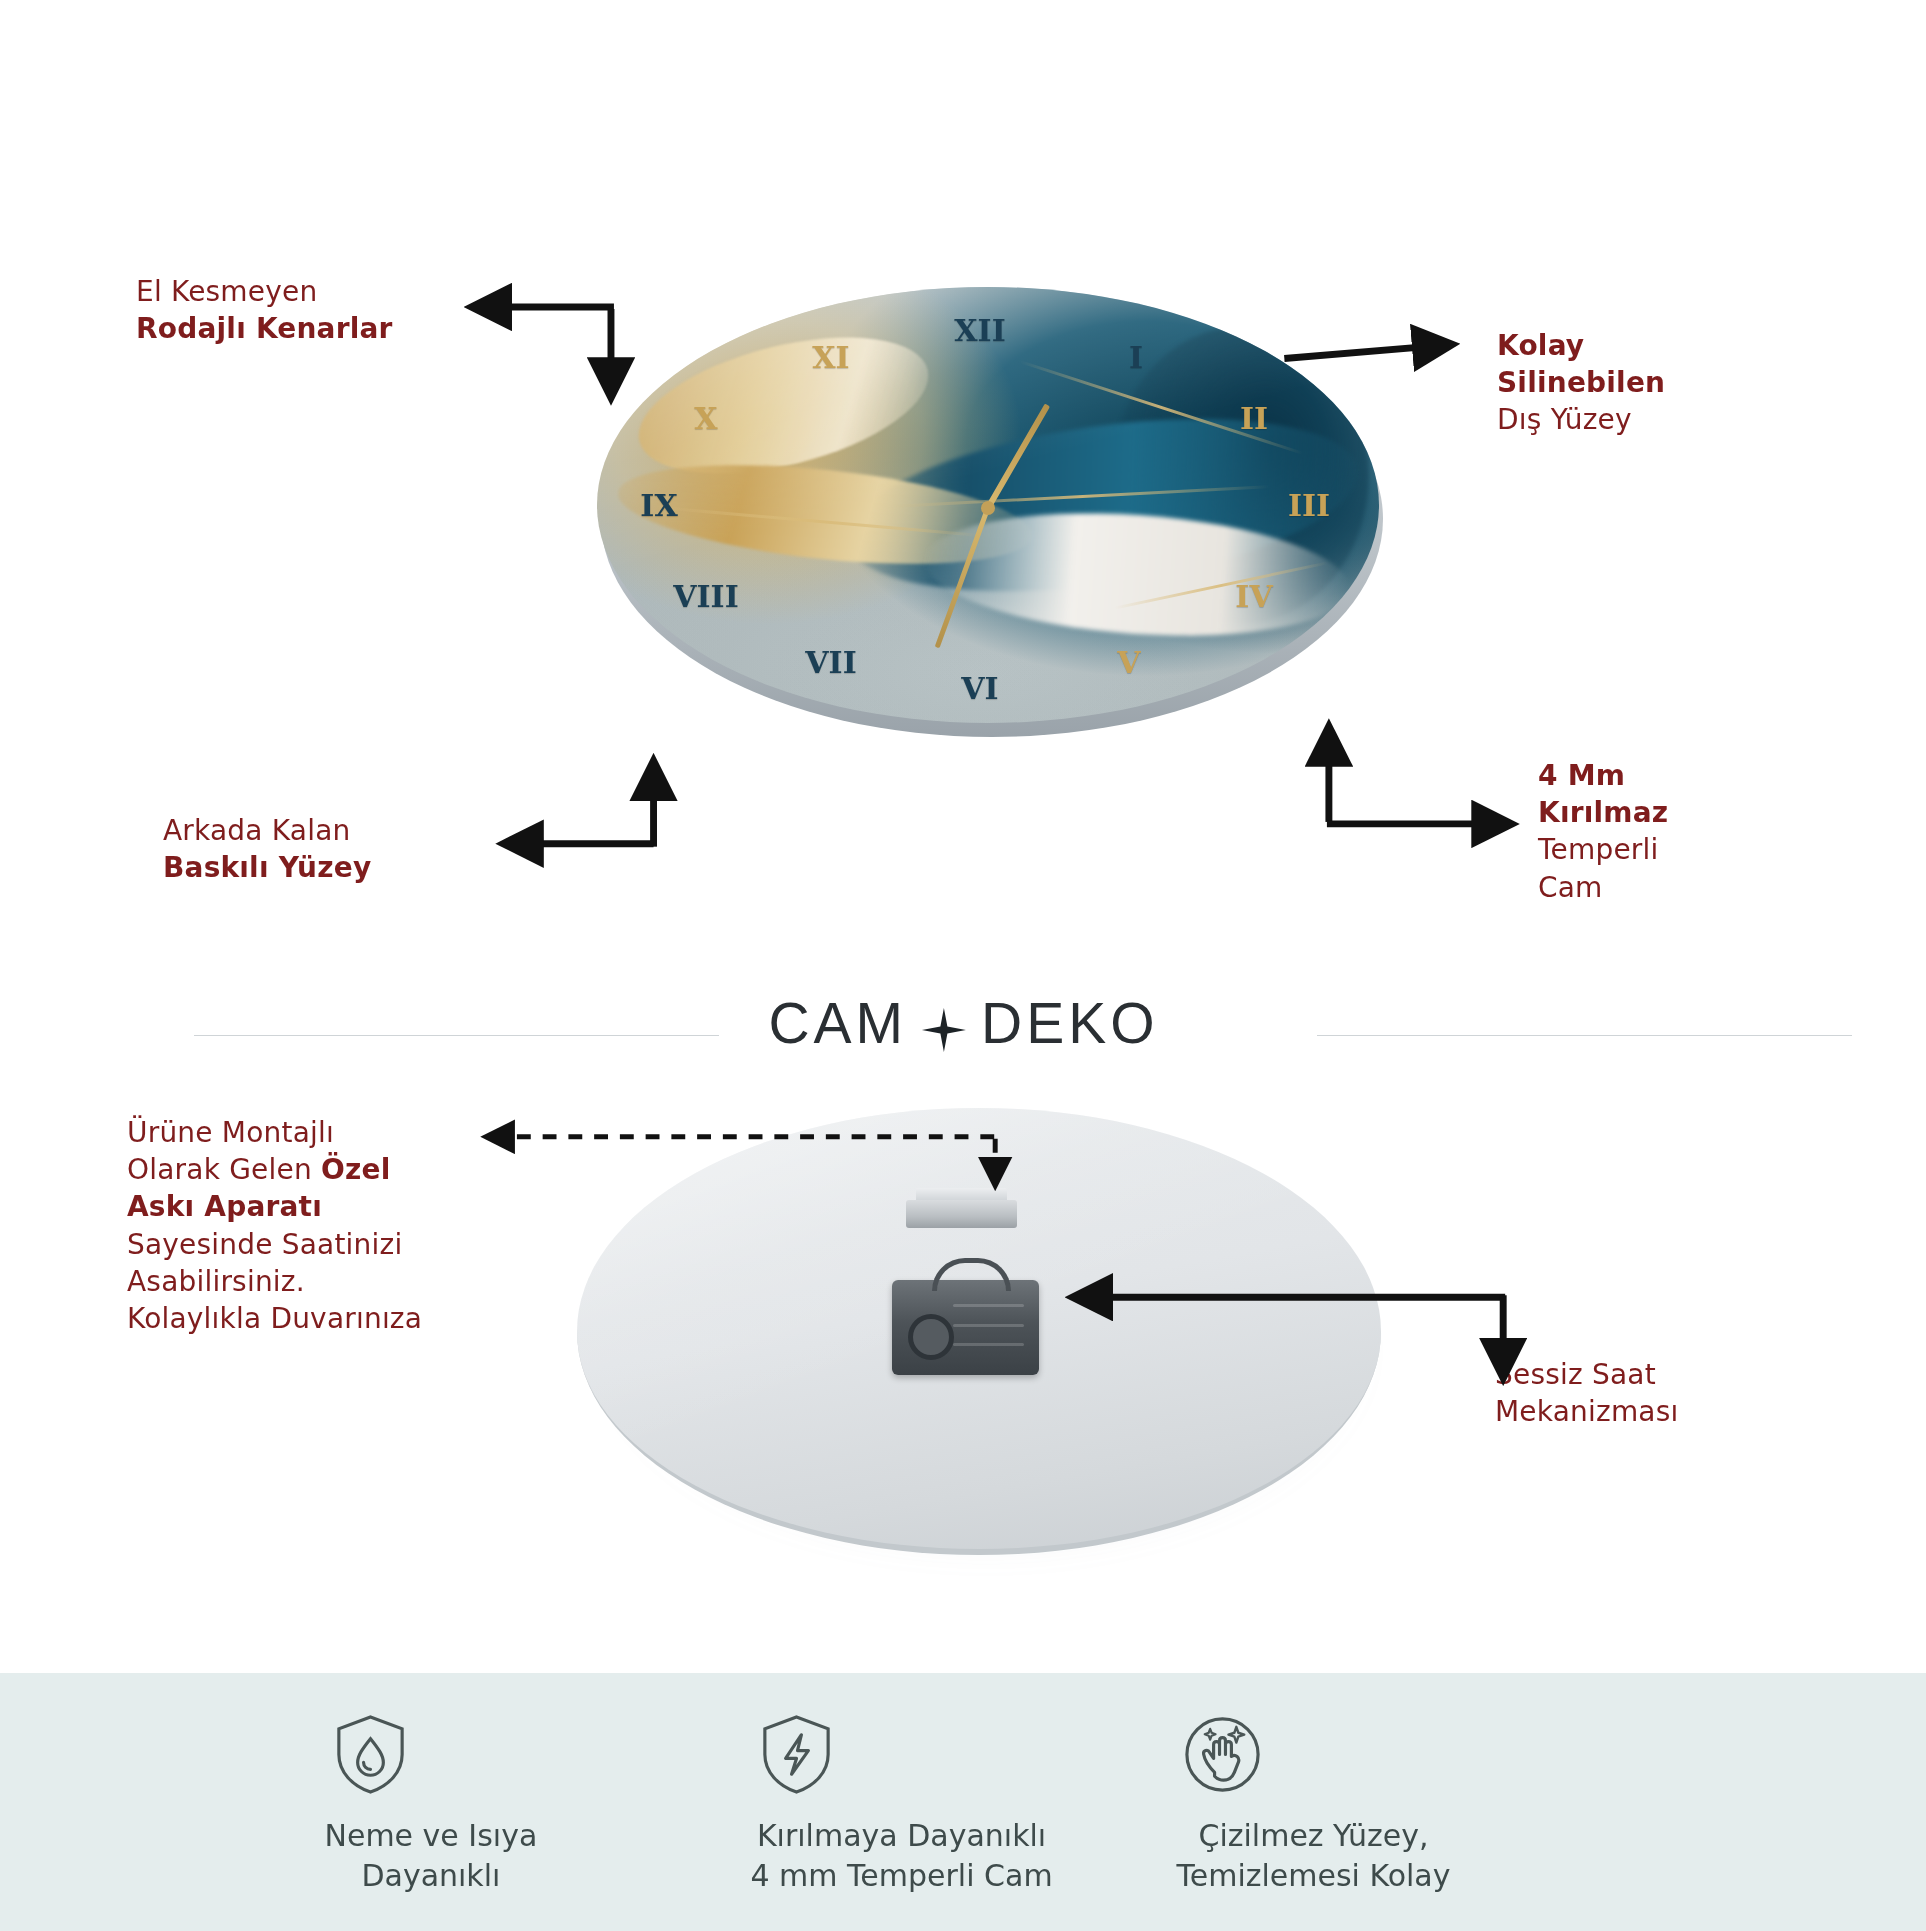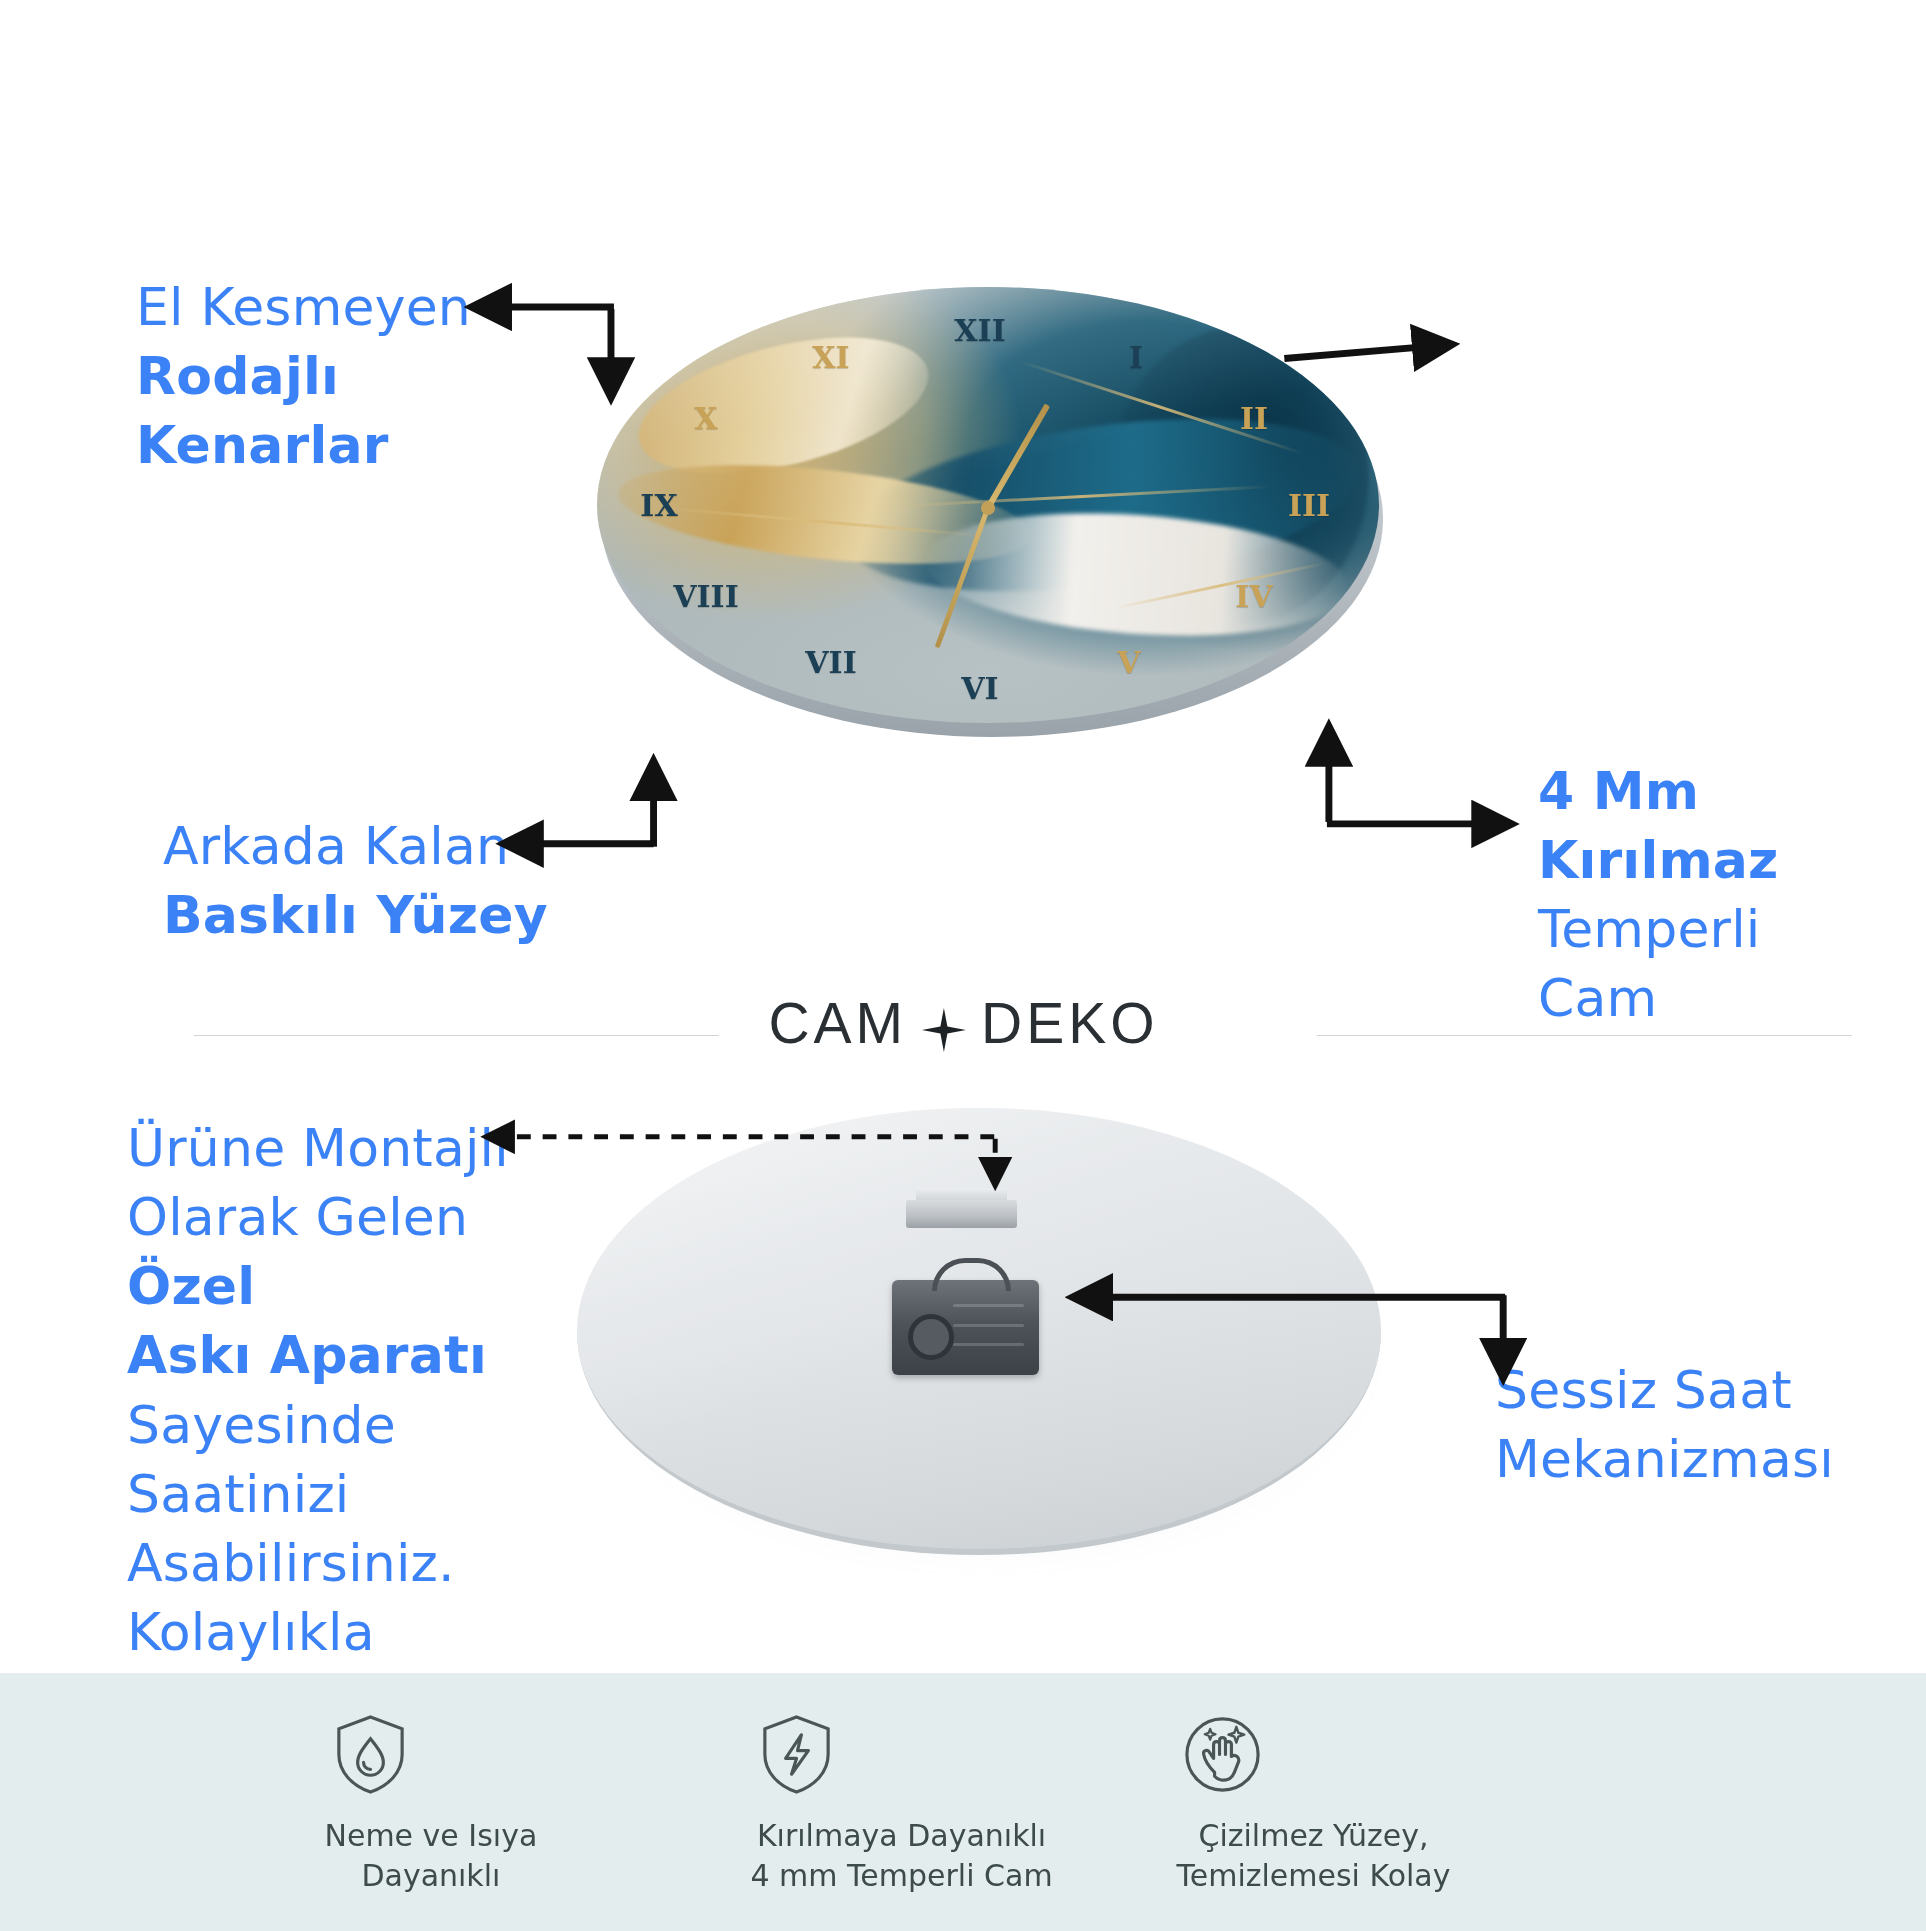--- a/index.html
+++ b/index.html
@@ -18,22 +18,22 @@
     position: absolute;
     left: 0; top: 0;
     width: 1927px;
     height: 1932px;
     background: #ffffff;
   }
 
   
   .callout {
     position: absolute;
-    color: #3b82f6;
-    font-size: 52px;
+    color: #7f1d1d;
+    font-size: 28px;
     line-height: 1.33;
     letter-spacing: 0.2px;
   }
   .callout .b { font-weight: 700; }
   .callout .n { font-weight: 400; }
 
   #callout-edges { left: 136px; top: 273px; width: 436px; text-align: left; }
   #callout-surface { left: 163px; top: 812px; width: 426px; text-align: left; }
   #callout-wipe { left: 1497px; top: 327px; width: 396px; text-align: left; }
   #callout-glass { left: 1538px; top: 757px; width: 356px; text-align: left; }
@@ -368,20 +368,25 @@
   <div class="callout" id="callout-edges">
     <div class="n">El Kesmeyen</div>
     <div class="b">Rodajlı Kenarlar</div>
   </div>
 
   <div class="callout" id="callout-surface">
     <div class="n">Arkada Kalan</div>
     <div class="b">Baskılı Yüzey</div>
   </div>
 
+  <div class="callout" id="callout-wipe">
+    <div class="b">Kolay</div>
+    <div class="b">Silinebilen</div>
+    <div class="n">Dış Yüzey</div>
+  </div>
 
   <div class="callout" id="callout-glass">
     <div class="b">4 Mm</div>
     <div class="b">Kırılmaz</div>
     <div class="n">Temperli</div>
     <div class="n">Cam</div>
   </div>
 
   <div class="callout" id="callout-hanger">
     <div class="n">Ürüne Montajlı</div>

